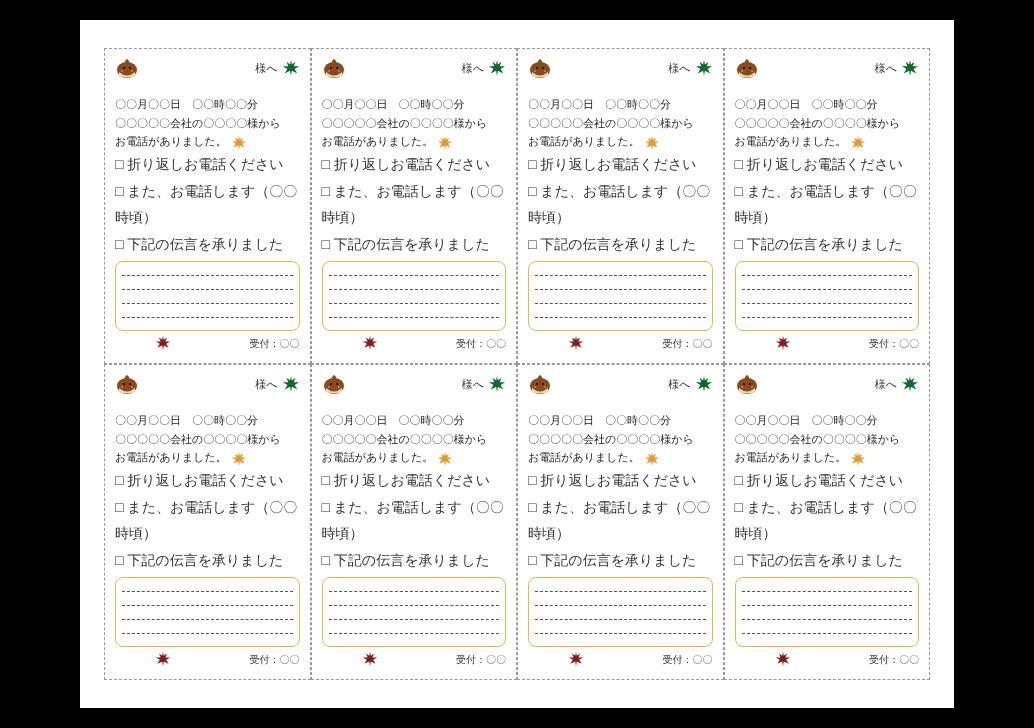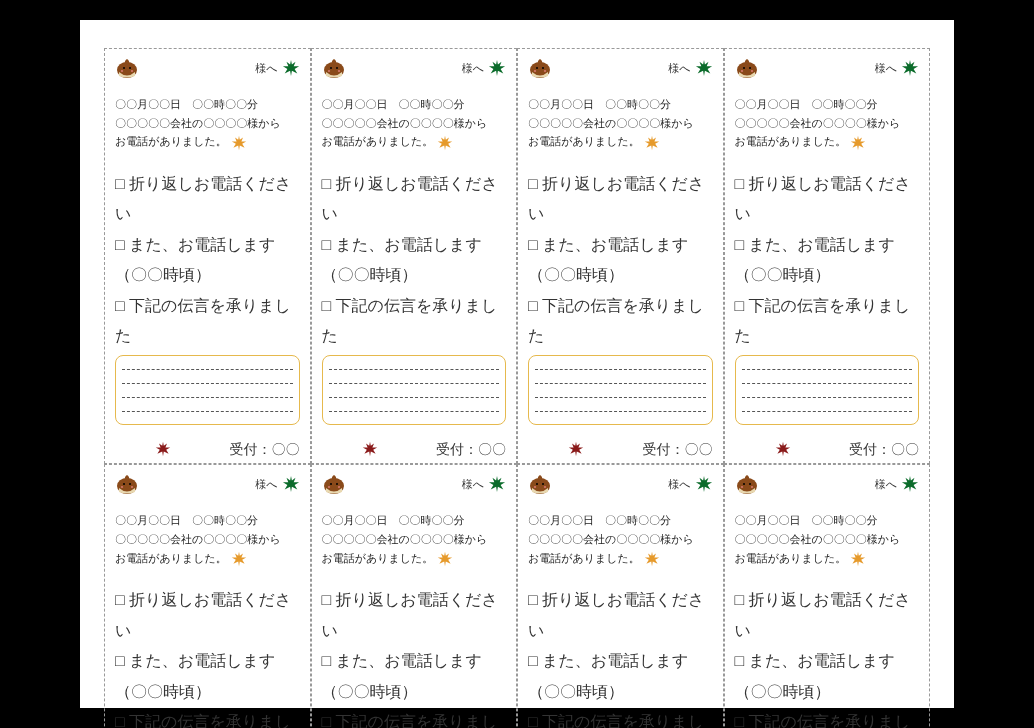--- a/index.html
+++ b/index.html
@@ -48,22 +48,21 @@
   }
   .body-text {
     font-size: 11px;
     line-height: 1.7;
     color: #222;
     margin-top: 14px;
   }
   .body-line { display: flex; align-items: flex-end; }
   .body-line .maple-orange { margin-left: 4px; }
   .checks {
-    margin-top: 18px;
-    font-size: 16px;
+    font-size: 14px;
     color: #333;
     line-height: 1.9;
   }
   .check-item::before {
     content: "□ ";
   }
   .memo {
     margin-top: 4px;
     border: 1.5px solid #e6b94d;
     border-radius: 8px;
@@ -72,25 +71,25 @@
     display: flex;
     flex-direction: column;
     justify-content: space-around;
   }
   .memo-line {
     border-top: 1px dashed #555;
     height: 0;
   }
   .footer {
     display: flex;
-    align-items: flex-start;
+    align-items: flex-end;
     justify-content: flex-end;
-    font-size: 14px;
+    font-size: 10px;
     color: #333;
-    margin-top: 16px;
+    margin-top: 4px;
     gap: 6px;
   }
   .footer .maple-red { margin-right: auto; margin-left: 40px;}
 </style>
 </head>
 <body>
 
 <div class="page">
     <div class="card">
     <div class="header">

